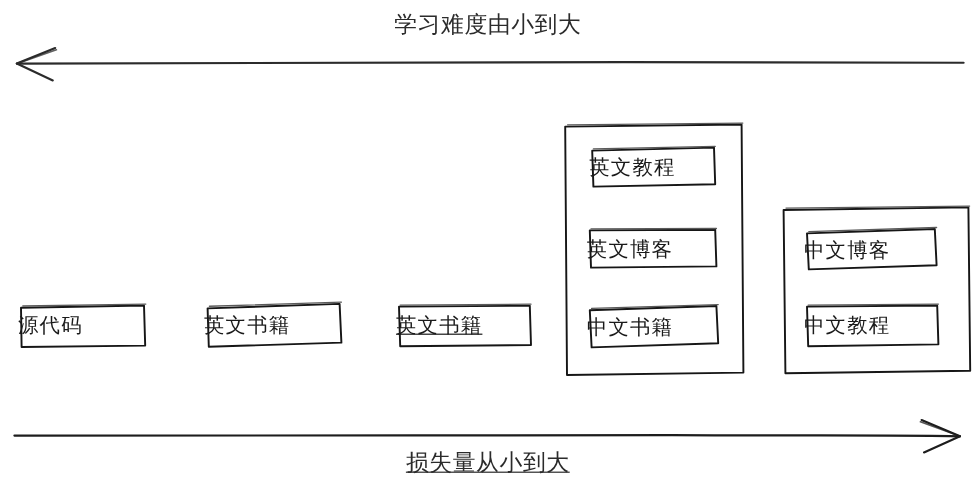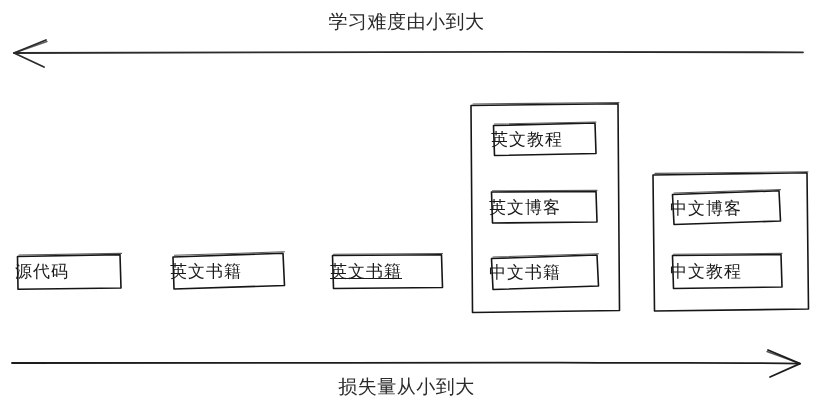--- a/index.html
+++ b/index.html
@@ -26,21 +26,21 @@
     font-size: 19px;
     line-height: 1;
     letter-spacing: 0.5px;
     color: #2b2b2b;
     white-space: nowrap;
     text-align: center;
     width: 100%;
     left: 0;
   }
   #top-axis-label { top: 12px; }
-  #bottom-axis-label { top: 377px; }
+  #bottom-axis-label { top: 377px; text-decoration: underline; }
 
   .sketch-box {
     position: absolute;
     box-sizing: border-box;
     background: #ffffff;
     display: flex;
     align-items: center;
     justify-content: flex-start;
   }
   .sketch-box .box-label {

